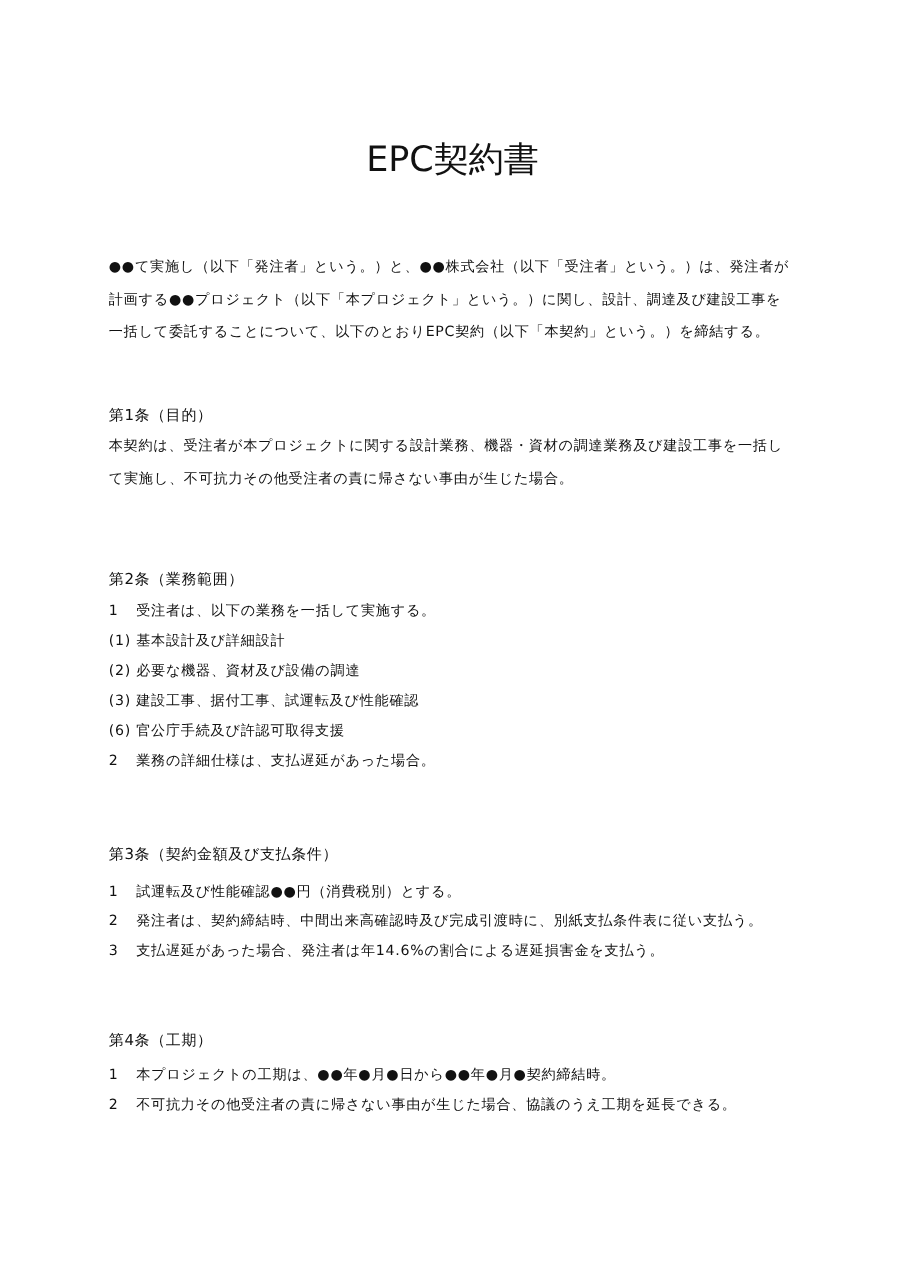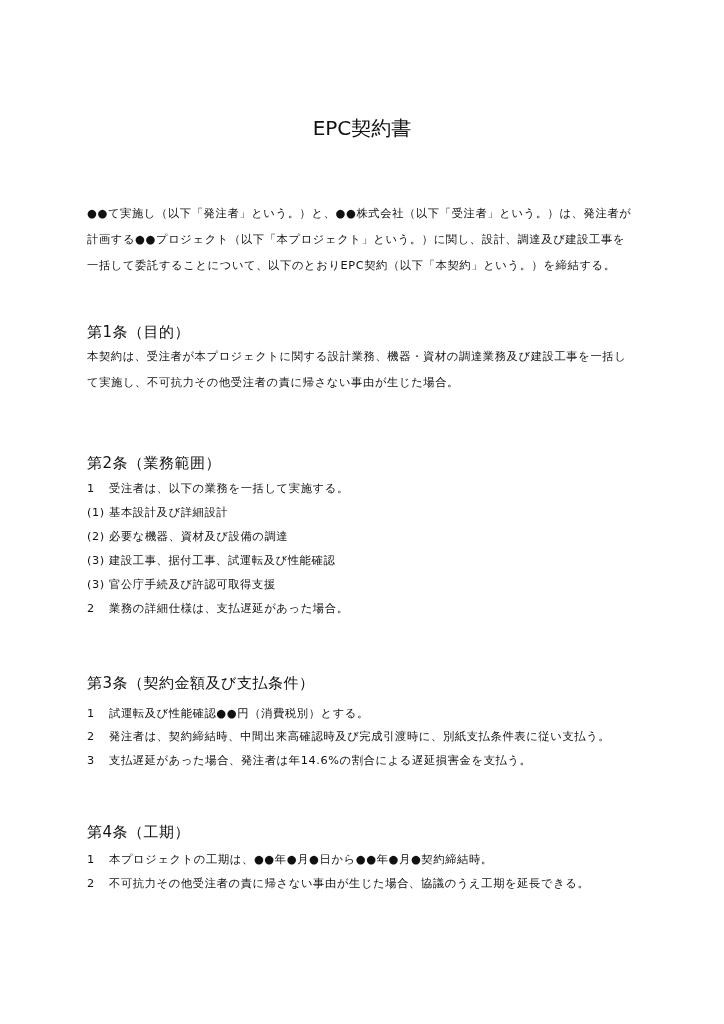--- a/index.html
+++ b/index.html
@@ -3,28 +3,28 @@
 <meta charset="utf-8">
 <style>
   html, body { margin: 0; padding: 0; background: #ffffff; }
   body {
     width: 724px; height: 1024px; position: relative; overflow: hidden;
     font-family: "DejaVu Sans", "Liberation Sans", sans-serif;
     color: #111;
   }
   .title {
     position: absolute; left: 0; width: 724px; top: 108px;
-    text-align: center; font-size: 20px; line-height: 40px; color: #111;
+    text-align: center; font-size: 28px; line-height: 40px; color: #111;
   }
   .line {
     position: absolute; left: 87px; font-size: 11.3px; line-height: 16px;
     white-space: nowrap; letter-spacing: 0.6px; color: #111;
   }
   .heading {
-    position: absolute; left: 87px; font-size: 15px; line-height: 20px;
+    position: absolute; left: 87px; font-size: 12px; line-height: 20px;
     white-space: nowrap; letter-spacing: 0.5px; color: #111;
   }
   .num { display: inline-block; width: 22px; }
 </style>
 </head>
 <body>
 
 <div>
   <div class="title">EPC契約書</div>
 
@@ -34,21 +34,21 @@
 
   <div class="heading" style="top:322px">第1条（目的）</div>
   <div class="line" style="top:349px">本契約は、受注者が本プロジェクトに関する設計業務、機器・資材の調達業務及び建設工事を一括し</div>
   <div class="line" style="top:375px">て実施し、不可抗力その他受注者の責に帰さない事由が生じた場合。</div>
 
   <div class="heading" style="top:453px">第2条（業務範囲）</div>
   <div class="line" style="top:481px"><span class="num">1</span><span>受注者は、以下の業務を一括して実施する。</span></div>
   <div class="line" style="top:505px">(1) 基本設計及び詳細設計</div>
   <div class="line" style="top:529px">(2) 必要な機器、資材及び設備の調達</div>
   <div class="line" style="top:553px">(3) 建設工事、据付工事、試運転及び性能確認</div>
-  <div class="line" style="top:577px">(3) 官公庁手続及び許認可取得支援</div>
+  <div class="line" style="top:577px">(6) 官公庁手続及び許認可取得支援</div>
   <div class="line" style="top:601px"><span class="num">2</span><span>業務の詳細仕様は、支払遅延があった場合。</span></div>
 
   <div class="heading" style="top:673px">第3条（契約金額及び支払条件）</div>
   <div class="line" style="top:706px"><span class="num">1</span><span>試運転及び性能確認●●円（消費税別）とする。</span></div>
   <div class="line" style="top:729px"><span class="num">2</span><span>発注者は、契約締結時、中間出来高確認時及び完成引渡時に、別紙支払条件表に従い支払う。</span></div>
   <div class="line" style="top:753px"><span class="num">3</span><span>支払遅延があった場合、発注者は年14.6%の割合による遅延損害金を支払う。</span></div>
 
   <div class="heading" style="top:822px">第4条（工期）</div>
   <div class="line" style="top:852px"><span class="num">1</span><span>本プロジェクトの工期は、●●年●月●日から●●年●月●契約締結時。</span></div>
   <div class="line" style="top:876px"><span class="num">2</span><span>不可抗力その他受注者の責に帰さない事由が生じた場合、協議のうえ工期を延長できる。</span></div>

